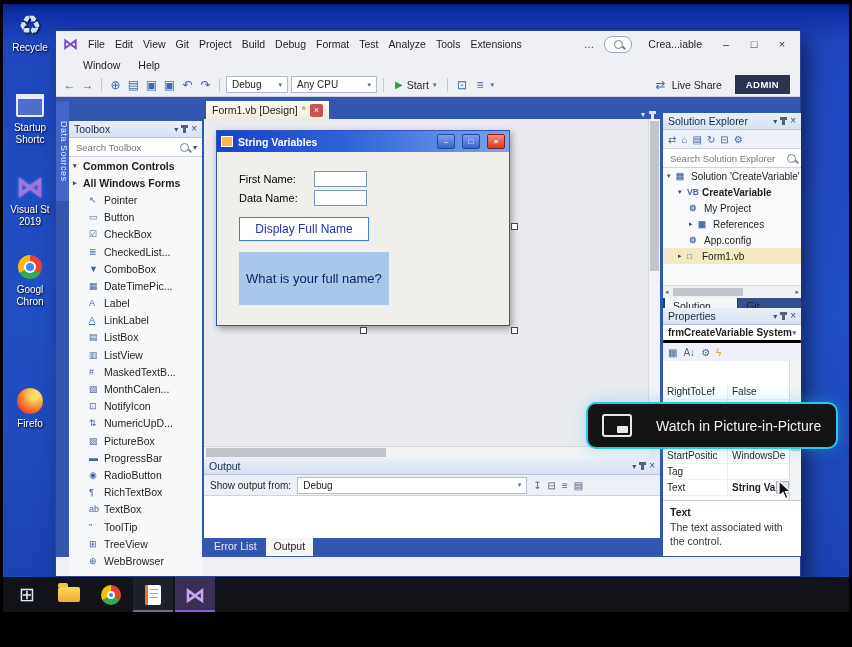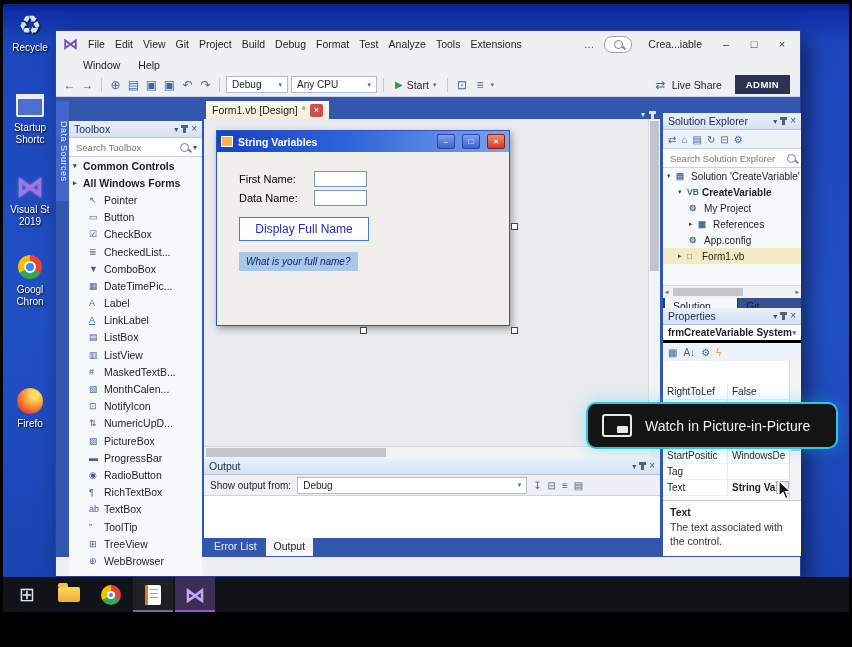--- a/index.html
+++ b/index.html
@@ -108,21 +108,21 @@
     font-size:8px;border-radius:2px;margin-left:2px;}
   .fbtn.mm{background:linear-gradient(#7e9ff0,#3a63cc);border:1px solid #274a9e;}
   .fbtn.cl{background:linear-gradient(#ef8d7e,#d83a24);border:1px solid #8d1d10;font-weight:bold;}
   .dform-body{position:relative;height:173px;}
   .flabel{position:absolute;font-size:11px;color:#000;}
   .ftext{position:absolute;width:47px;height:14px;border:1px solid #7a96b8;background:#fff;
     font-size:10px;padding:0 2px;font-family:"Liberation Sans",sans-serif;outline:none;}
   .fullbtn{position:absolute;left:22px;top:65px;width:128px;height:22px;border:1px solid #3d7edb;
     background:#fdfdfb;color:#2330b8;font-size:12px;display:flex;align-items:center;justify-content:center;}
   .question{position:absolute;left:22px;top:100px;background:#a9c7e8;color:#16216b;
-    font-size:10px;padding:4px 7px;font-style:italic;}
+    font-size:13px;padding:19px 7px;}
   .handle{position:absolute;width:7px;height:7px;background:#fff;border:1px solid #444;box-sizing:border-box;}
 
   
   .output{position:absolute;left:0;top:357px;width:456px;height:98px;}
   .out-toolbar{height:21px;background:#edf1f7;border-bottom:1px solid #ccd2e0;display:flex;
     align-items:center;padding:0 6px;gap:6px;font-size:10px;color:#1e1e1e;box-sizing:border-box;}
   .out-combo{width:230px;}
   .oicon{color:#55627e;font-size:10px;}
   .out-body{height:42px;background:#fff;}
   .bottom-tabs{height:18px;display:flex;align-items:flex-start;gap:1px;padding-left:2px;}
@@ -175,21 +175,21 @@
     align-items:center;color:#fff;font-size:10.5px;box-sizing:border-box;padding:0 40px 0 12px;}
   .sb-right{margin-left:auto;display:flex;align-items:center;gap:5px;}
   .bellwrap{position:relative;margin-left:12px;width:14px;height:14px;}
   .bell{position:absolute;left:0;top:2px;width:10px;height:9px;background:#fff;border-radius:5px 5px 1px 1px;}
   .bell::after{content:'';position:absolute;left:3px;bottom:-3px;width:4px;height:3px;background:#fff;border-radius:50%;}
   .badge{position:absolute;right:-5px;top:-3px;width:11px;height:11px;background:#e03c31;border-radius:50%;
     color:#fff;font-size:7.5px;display:flex;align-items:center;justify-content:center;}
 
   
   .pip{position:absolute;left:583px;top:398px;width:252px;height:47px;background:#141414;
-    border:2px solid #2ec6e0;border-radius:10px;display:flex;align-items:center;gap:13px;
+    border:2px solid #2ec6e0;border-radius:10px;display:flex;align-items:center;gap:24px;
     padding:0 14px;box-sizing:border-box;color:#f2f2f2;font-size:14px;z-index:50;
     box-shadow:0 0 16px rgba(40,200,230,.35);}
   .pip-ic{width:26px;height:19px;border:2px solid #e8e8e8;border-radius:3px;position:relative;flex:0 0 26px;}
   .pip-ic::after{content:'';position:absolute;right:2px;bottom:2px;width:11px;height:7px;background:#e8e8e8;border-radius:1px;}
 
   .cursor{position:absolute;left:775px;top:476px;z-index:80;}
 
   
   .taskbar{position:absolute;left:3px;top:577px;width:846px;height:35px;background:#111318;
     display:flex;align-items:center;padding-left:4px;gap:2px;box-sizing:border-box;}

